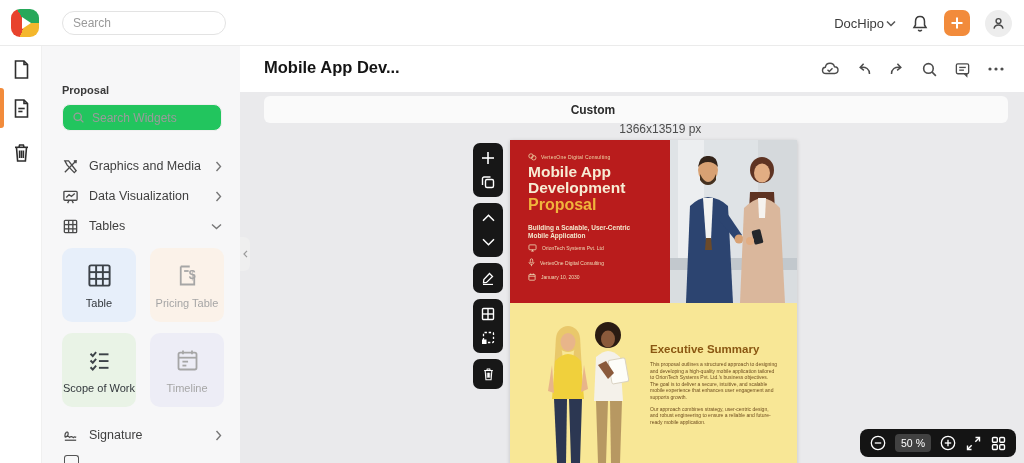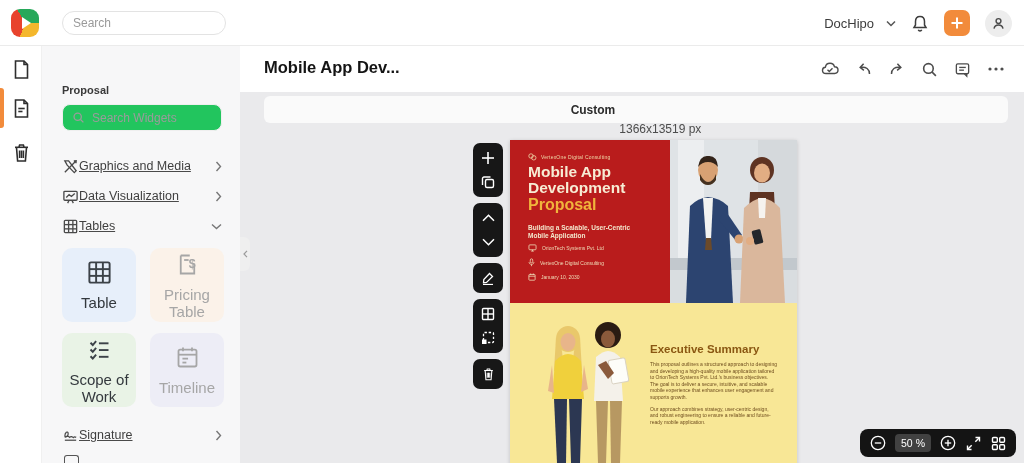--- a/index.html
+++ b/index.html
@@ -8,42 +8,42 @@
 
   
   .topbar { position:absolute; left:0; top:0; width:1024px; height:46px; background:#fff; border-bottom:1px solid #ebebeb; display:flex; align-items:center; }
   .logo { position:absolute; left:11px; top:9px; width:28px; height:28px; border-radius:9px;
           background:conic-gradient(from 200deg, #e8432d 0 130deg, #27a85a 130deg 250deg, #f4b72c 250deg 360deg); display:flex; align-items:center; justify-content:center; }
   .logo .play { width:0; height:0; border-left:9px solid #fff; border-top:6px solid transparent; border-bottom:6px solid transparent; margin-left:3px; }
   .search-pill { position:absolute; left:62px; top:11px; width:164px; height:24px; border:1px solid #e3e3e3; border-radius:13px; background:#fff; display:flex; align-items:center; padding:0 10px; }
   .search-pill input { flex:1; border:none; outline:none; font-size:12px; color:#444; font-family:"Liberation Sans", sans-serif; background:transparent; }
   .search-pill input::placeholder { color:#9a9a9a; }
   .topbar-right { position:absolute; right:12px; top:0; height:46px; display:flex; align-items:center; gap:15px; }
-  .account { display:flex; align-items:center; gap:12px; cursor:pointer; }
+  .account { display:flex; align-items:center; gap:2px; cursor:pointer; }
   .account-label { font-size:13px; color:#3c3c3c; }
   .icon-btn { background:none; border:none; display:flex; align-items:center; justify-content:center; cursor:pointer; padding:0; }
   .create-btn { width:26px; height:26px; border-radius:7px; border:none; color:#fff; display:flex; align-items:center; justify-content:center; cursor:pointer; }
   .avatar { width:27px; height:27px; border-radius:50%; background:#ededed; display:flex; align-items:center; justify-content:center; border:none; cursor:pointer; }
 
   
   .rail { position:absolute; left:0; top:46px; width:42px; height:417px; background:#fff; border-right:1px solid #f0f0f0; }
   .rail-btn { position:absolute; left:0; width:42px; height:38px; background:none; border:none; display:flex; align-items:center; justify-content:center; cursor:pointer; color:#2e2e2e; }
   .rail-indicator { position:absolute; left:0; width:4px; border-radius:0 3px 3px 0; }
 
   
   .sidebar { position:absolute; left:42px; top:46px; width:198px; height:417px; background:#f7f7f8; }
   .sb-title { position:absolute; left:20px; top:13px; font-size:18px; font-weight:800; color:#171717; }
   .sb-subtitle { position:absolute; left:20px; top:38px; font-size:11px; font-weight:700; color:#3a3a3a; }
   .widget-search { position:absolute; left:20px; top:58px; width:160px; height:27px; background:#22c55e; border:1px solid #efefef; border-radius:8px; display:flex; align-items:center; gap:7px; padding:0 9px; }
   .widget-search input { flex:1; min-width:0; border:none; outline:none; font-size:12px; color:#444; background:transparent; font-family:"Liberation Sans", sans-serif; }
   .widget-search input::placeholder { color:#9b9b9b; }
-  .sb-cat { position:absolute; left:20px; width:160px; height:28px; display:flex; align-items:center; cursor:pointer; color:#4a4a4a;text-decoration:underline; }
+  .sb-cat { position:absolute; left:20px; width:160px; height:28px; display:flex; align-items:center; gap:10px; cursor:pointer; color:#4a4a4a; }
   .sb-cat-label { flex:1; font-size:12.5px; color:#3f3f3f; }
   .wcard { position:absolute; width:74px; height:74px; border-radius:10px; display:flex; flex-direction:column; align-items:center; justify-content:center; gap:8px; cursor:pointer; border:none; }
-  .wcard-label { font-size:15px; }
+  .wcard-label { font-size:11px; }
   .wcard.dark .wcard-label { color:#33383d; } .wcard.dark svg { color:#3c4248; }
   .wcard.dim .wcard-label { color:#a6a6a6; } .wcard.dim svg { color:#a6a6a6; }
   .collapse-tab { position:absolute; right:-10px; top:191px; width:10px; height:34px; background:#efefef; border-radius:0 6px 6px 0; display:flex; align-items:center; justify-content:center; color:#9a9a9a; font-size:8px; cursor:pointer; z-index:3; }
   .partial-icon { position:absolute; left:22px; top:409px; width:15px; height:8px; border:1.6px solid #555; border-bottom:none; border-radius:3px 3px 0 0; }
 
   
   .canvas { position:absolute; left:240px; top:46px; width:784px; height:417px; background:#eaeaec; overflow:hidden; }
   .canvas-header { position:absolute; left:0; top:0; width:784px; height:46px; background:#fff; }
   .doc-title { position:absolute; left:24px; top:12px; font-size:16.5px; font-weight:800; color:#141414; }
   .canvas-tools { position:absolute; right:16px; top:0; height:46px; display:flex; align-items:center; gap:8px; }

